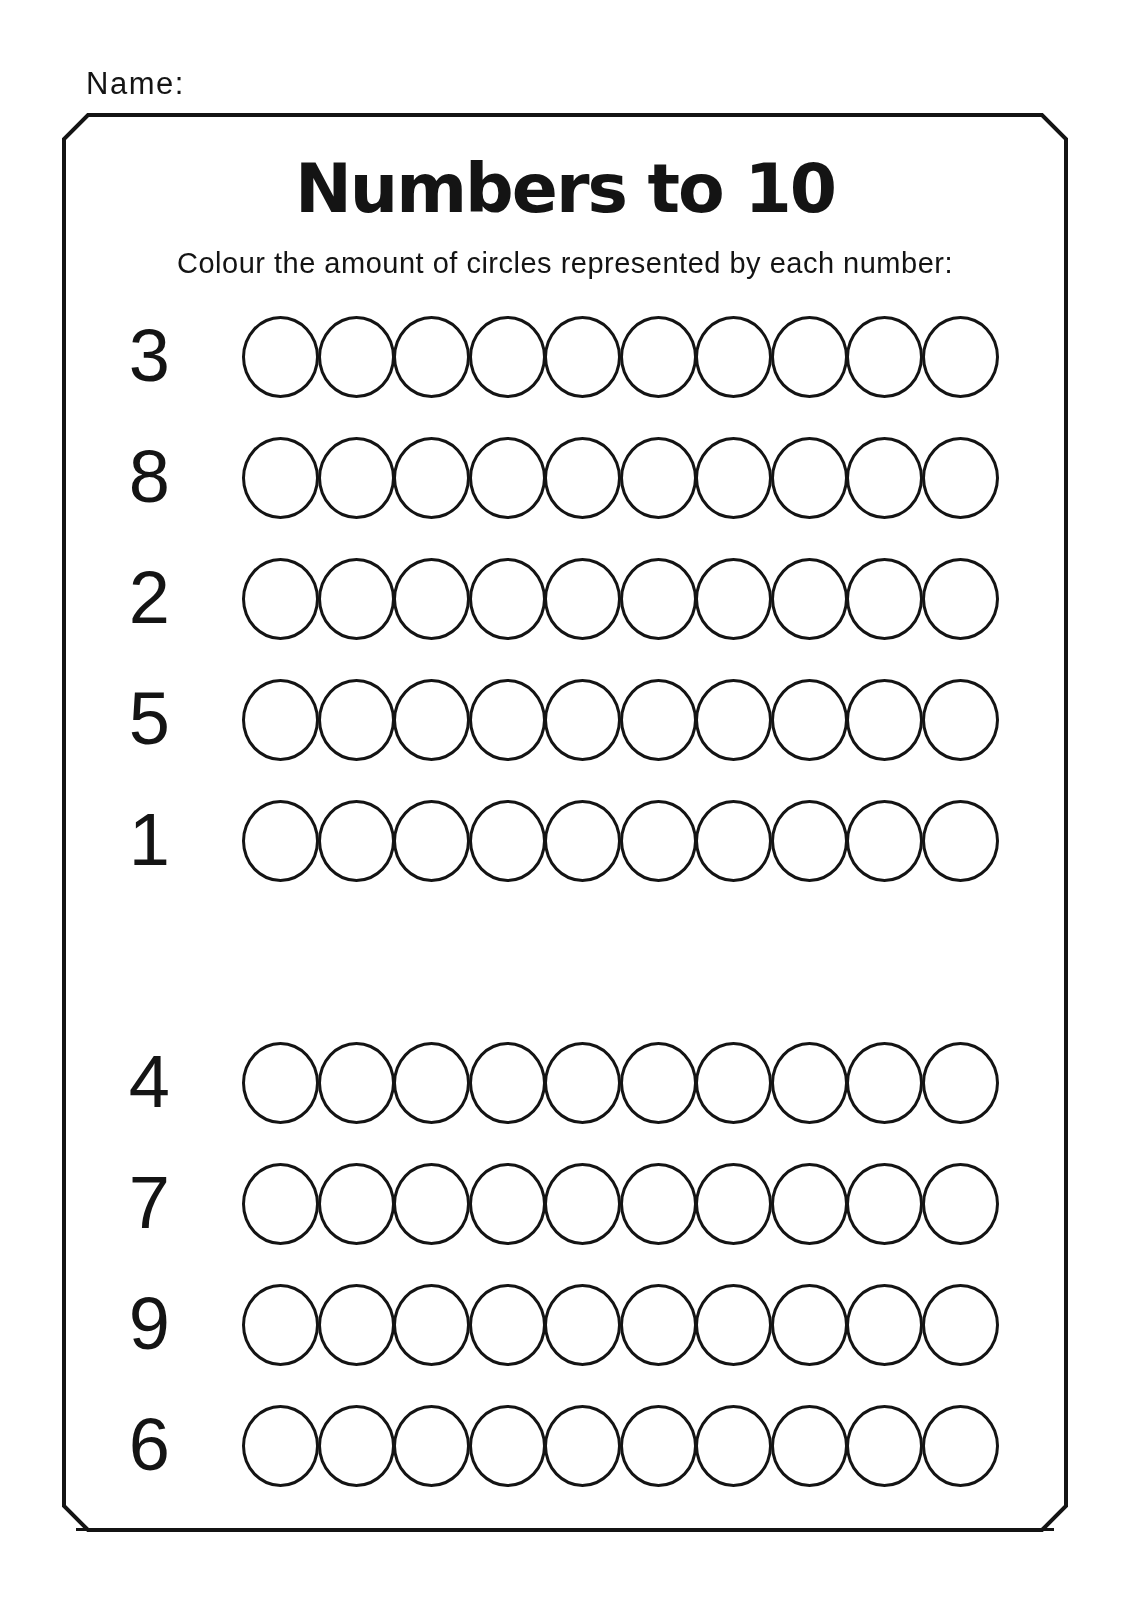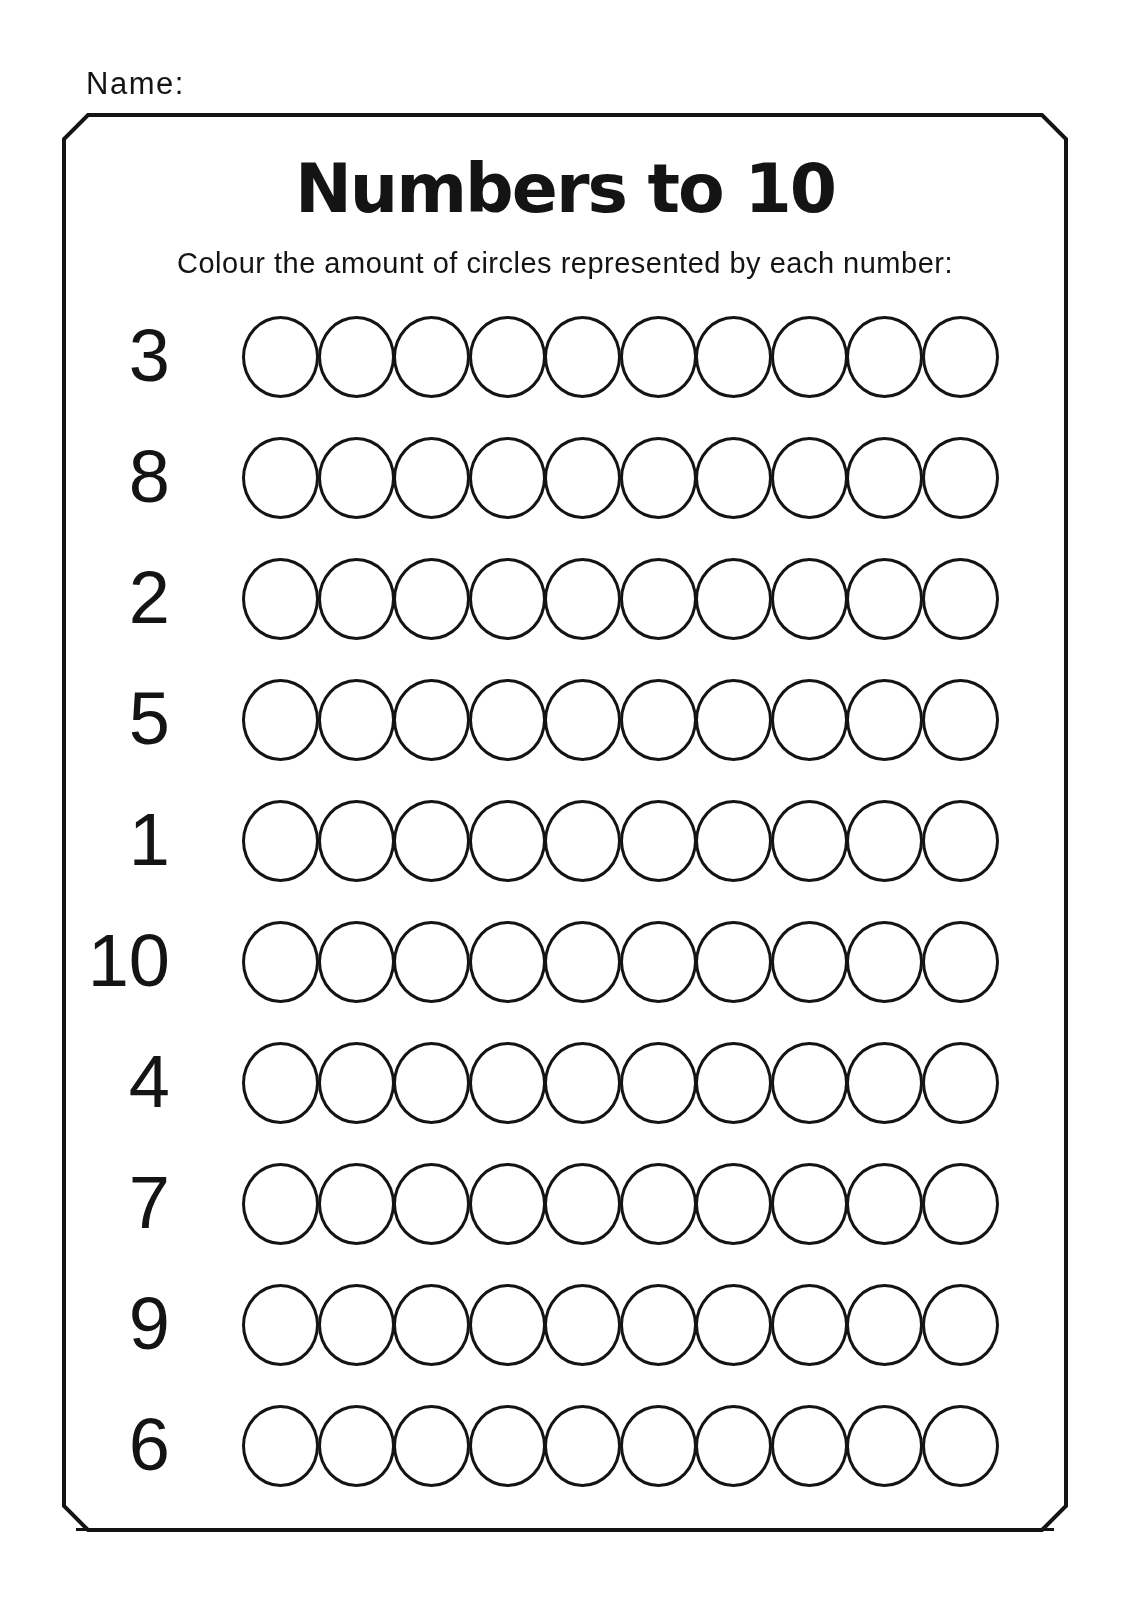--- a/index.html
+++ b/index.html
@@ -195,35 +195,20 @@
               <div class="circle"></div>
               <div class="circle"></div>
               <div class="circle"></div>
               <div class="circle"></div>
               <div class="circle"></div>
               <div class="circle"></div>
               <div class="circle"></div>
             </div>
   </div>
 
-  <div class="row" style="top: 808px;">
-    <div class="row-number">10</div>
-    <div class="circle-row">
-              <div class="circle"></div>
-              <div class="circle"></div>
-              <div class="circle"></div>
-              <div class="circle"></div>
-              <div class="circle"></div>
-              <div class="circle"></div>
-              <div class="circle"></div>
-              <div class="circle"></div>
-              <div class="circle"></div>
-              <div class="circle"></div>
-            </div>
-  </div>
 
   <div class="row" style="top: 929px;">
     <div class="row-number">4</div>
     <div class="circle-row">
               <div class="circle"></div>
               <div class="circle"></div>
               <div class="circle"></div>
               <div class="circle"></div>
               <div class="circle"></div>
               <div class="circle"></div>

